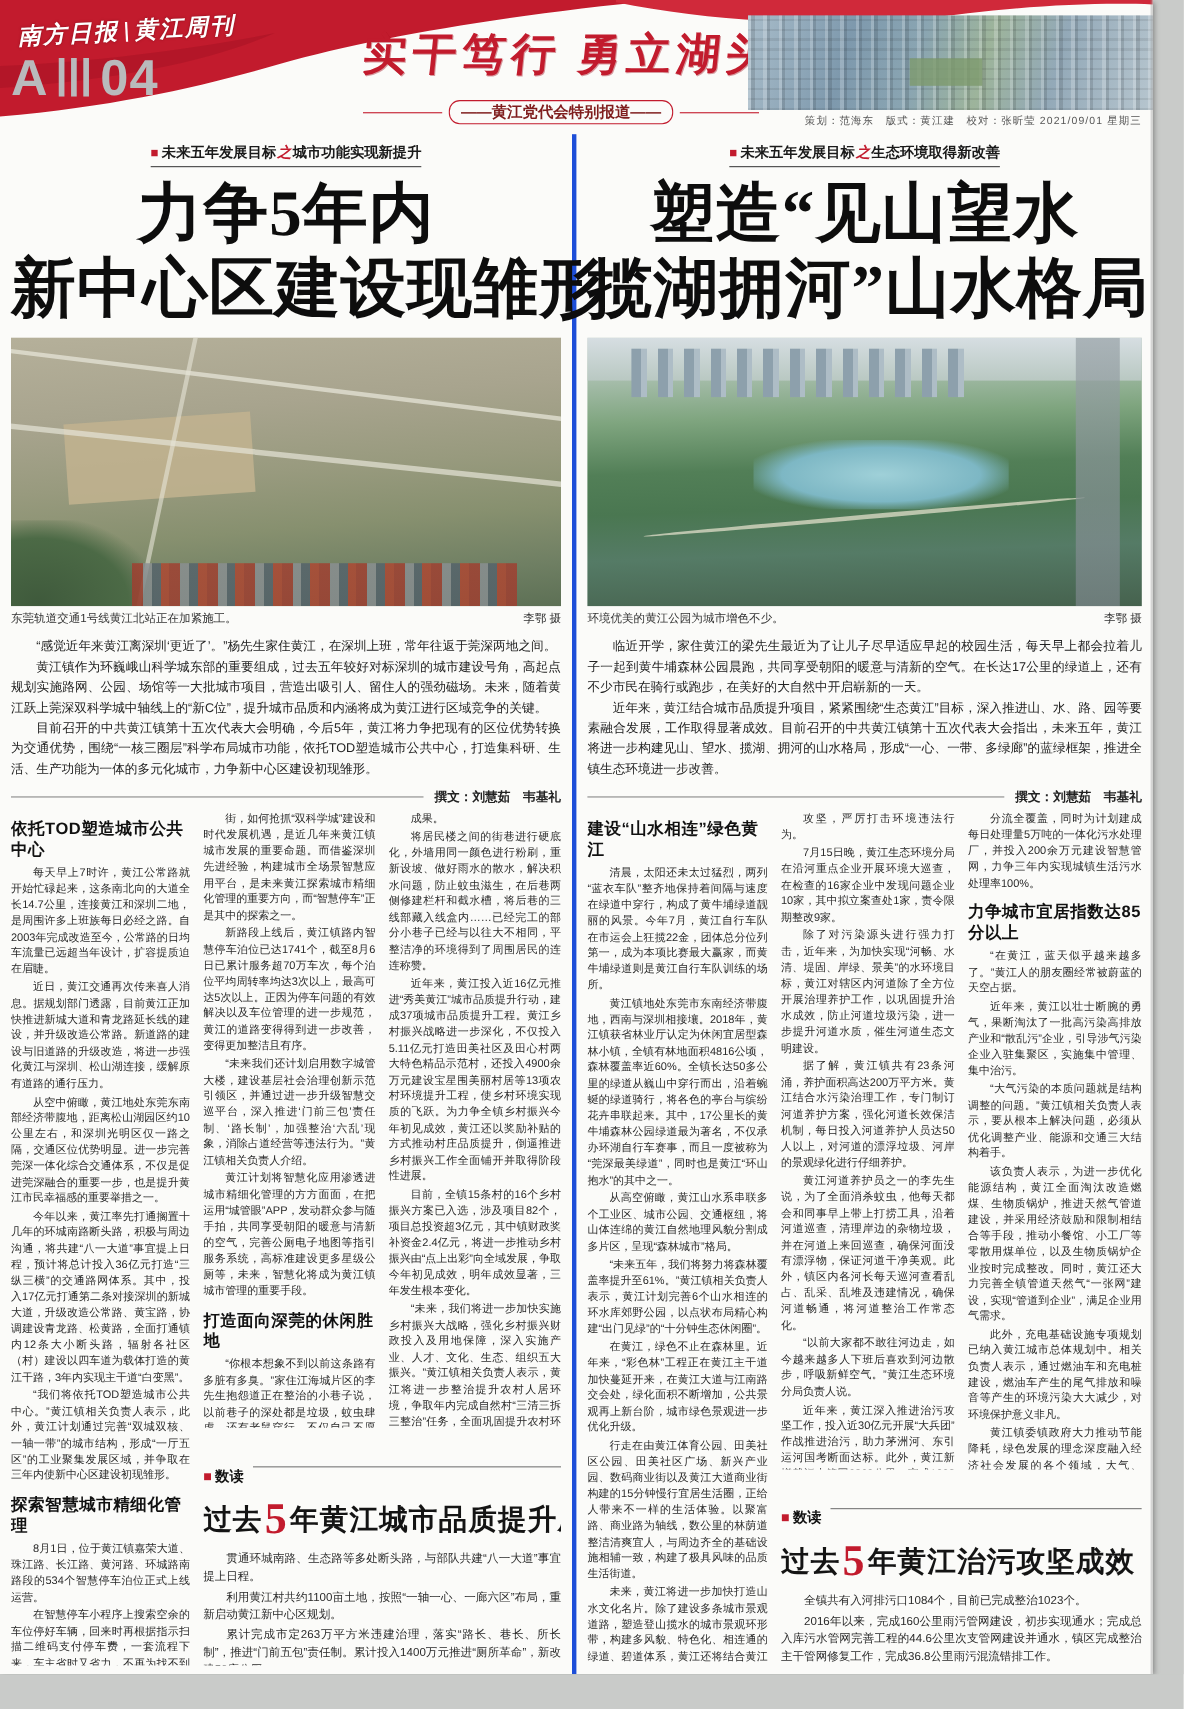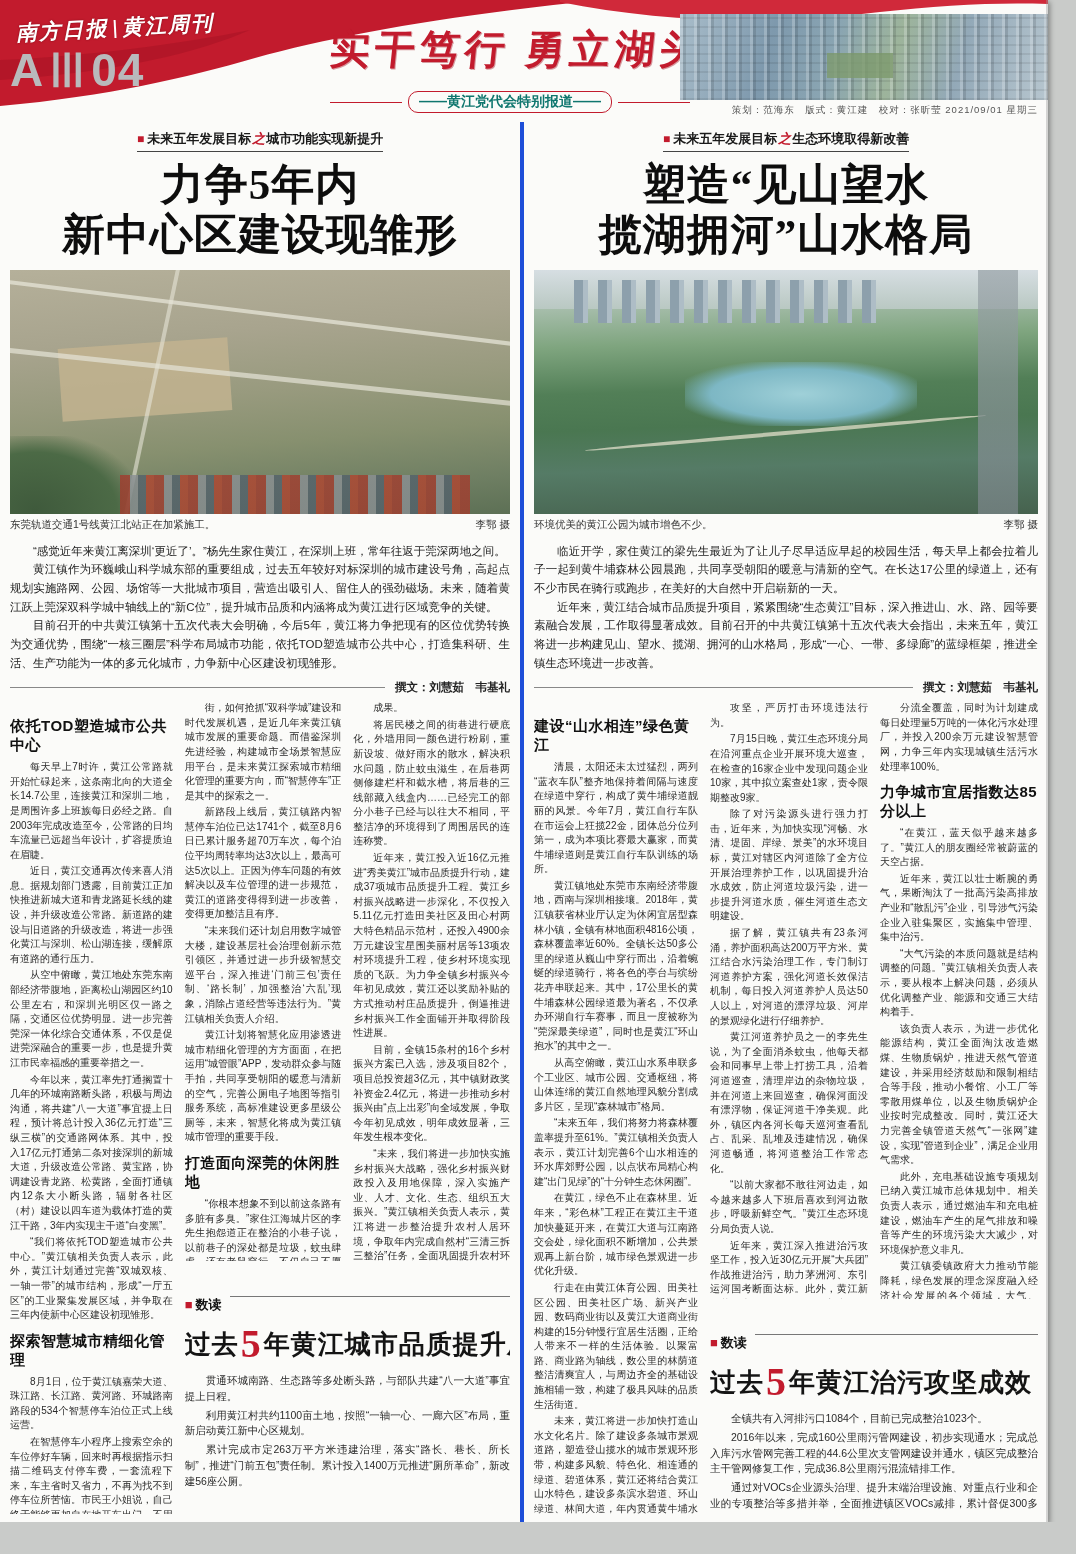--- a/index.html
+++ b/index.html
@@ -7,34 +7,34 @@
   
   .header{position:relative;height:122px;overflow:hidden;}
   .ribbon-svg{position:absolute;left:0;top:0;width:1048px;height:122px;}
   .masthead{position:absolute;left:16px;top:14px;color:#fff;font-weight:bold;font-size:21px;letter-spacing:2px;transform:rotate(-3deg);font-style:italic;text-shadow:0 0 2px #7e0b18;white-space:nowrap;}
   .masthead .sep{display:inline-block;margin:0 6px;border-left:2px solid #fff;height:18px;vertical-align:-3px;}
   .page-no{position:absolute;left:10px;top:40px;font-size:46px;font-weight:bold;color:#b9babc;letter-spacing:1px;}
   .banner-mid{position:absolute;left:330px;top:22px;width:360px;text-align:center;}
   .banner-title{color:#c21b2d;font-weight:900;font-size:40px;letter-spacing:5px;transform:skewX(-6deg);font-family:"Liberation Serif",serif;white-space:nowrap;text-shadow:1px 1px 0 rgba(160,10,25,.4);}
   .banner-sub{margin-top:14px;display:flex;align-items:center;justify-content:center;gap:6px;}
   .banner-sub .line{flex:1;border-top:1px solid #c21b2d;}
-  .banner-sub .tag{border:1px solid #c21b2d;border-radius:10px;color:#0f766e;font-size:14px;font-weight:bold;padding:1px 10px;white-space:nowrap;}
+  .banner-sub .tag{border:1px solid #c21b2d;border-radius:10px;color:#7f1d1d;font-size:14px;font-weight:bold;padding:1px 10px;white-space:nowrap;}
   .header-photo{position:absolute;right:0;top:14px;width:368px;height:86px;background:linear-gradient(105deg,#a9bdca 0%,#7e99ad 25%,#8aa5b2 42%,#9db49b 58%,#93a9b8 75%,#b7c6cf 100%);}
   .header-photo .blocks{position:absolute;inset:0;background:repeating-linear-gradient(90deg,rgba(255,255,255,.22) 0 3px,rgba(0,0,0,.12) 3px 6px,rgba(255,255,255,0) 6px 14px),repeating-linear-gradient(0deg,rgba(0,0,0,.08) 0 2px,rgba(255,255,255,0) 2px 9px);}
   .header-photo .green{position:absolute;left:40%;top:45%;width:18%;height:30%;background:#7d9a6d;opacity:.8;}
   .credits{position:absolute;right:10px;top:104px;font-size:9.5px;color:#555;letter-spacing:1px;}
   
   .content{display:flex;height:1400px;}
   .article{width:50%;box-sizing:border-box;padding:6px 10px 0;display:flex;flex-direction:column;}
   .article.left{border-right:4px solid #1d4ed8;}
   .kicker{display:flex;justify-content:center;margin-top:2px;}
   .kicker .inner{font-size:13px;font-weight:bold;color:#1a1a1a;border-bottom:1px solid #444;padding-bottom:3px;white-space:nowrap;}
   .kicker .sq{color:#c21b2d;margin-right:3px;font-size:12px;}
   .kicker .zhi{color:#c21b2d;font-style:italic;margin:0 1px;}
-  .headline{text-align:center;font-family:"Liberation Serif",serif;font-weight:900;color:#0d0d0d;font-size:43px;line-height:1.16;letter-spacing:1px;margin-top:8px;white-space:nowrap;}
+  .headline{text-align:center;font-family:"Liberation Serif",serif;font-weight:900;color:#0d0d0d;font-size:59px;line-height:1.16;letter-spacing:1px;margin-top:8px;white-space:nowrap;}
   .photo{margin-top:10px;height:244px;position:relative;overflow:hidden;background:#888;}
   .photo.left-ph{background:linear-gradient(175deg,#b5b09a 0%,#a8a48e 28%,#989a7e 50%,#87906f 68%,#6f7f63 86%,#5d7055 100%);}
   .photo.left-ph .road1{position:absolute;left:-10%;top:18%;width:130%;height:4px;background:rgba(230,228,215,.75);transform:rotate(7deg);}
   .photo.left-ph .road2{position:absolute;left:-10%;top:44%;width:130%;height:5px;background:rgba(230,228,215,.7);transform:rotate(6deg);}
   .photo.left-ph .road3{position:absolute;left:28%;top:-10%;width:4px;height:120%;background:rgba(230,228,215,.6);transform:rotate(12deg);}
   .photo.left-ph .dirt{position:absolute;left:10%;top:30%;width:34%;height:30%;background:#c2b38f;opacity:.85;transform:rotate(-4deg);}
   .photo.left-ph .hill{position:absolute;left:-4%;bottom:-6%;width:30%;height:38%;background:radial-gradient(ellipse at 30% 80%,#3f5a3c 0%,#4c6a46 55%,rgba(76,106,70,0) 75%);}
   .photo.left-ph .roofs{position:absolute;left:22%;bottom:0;width:70%;height:16%;background:repeating-linear-gradient(90deg,#a23c2e 0 10px,#8a8f93 10px 18px,#53616b 18px 26px,#b0442f 26px 34px);opacity:.8;}
   .photo.right-ph{background:linear-gradient(178deg,#cdd6d2 0%,#a9bfae 14%,#7fa57f 30%,#527f57 48%,#4a7751 62%,#557b66 78%,#46624e 100%);}
   .photo.right-ph .sky{position:absolute;left:0;top:0;width:100%;height:16%;background:linear-gradient(180deg,#d6dee2,#b9c8c2);}
@@ -49,21 +49,21 @@
   .byline-row .rule{flex:1;border-top:1px solid #888;}
   .byline{font-size:11.5px;font-weight:bold;color:#222;margin-left:10px;white-space:nowrap;}
   .body{flex:1;display:flex;gap:12px;overflow:hidden;padding-bottom:8px;}
   .col{flex:1;overflow:hidden;}
   .col23{flex:2;display:flex;flex-direction:column;overflow:hidden;}
   .col23 .txt{display:flex;gap:12px;overflow:hidden;}
   .left .col23 .txt{height:560px;}
   .right .col23 .txt{height:598px;}
   .col23 .txt .c{flex:1;overflow:hidden;}
   .body h3{font-size:15px;font-weight:bold;color:#111;margin:9px 0 5px;letter-spacing:.5px;}
-  .body .col h3:first-child{margin-top:16px;}
+  .body .col h3:first-child{margin-top:6px;}
   .body p{font-size:10px;line-height:1.46;color:#2a2a2a;text-align:justify;text-indent:2em;margin:0 0 2px;}
   
   .shudu{flex:1;overflow:hidden;margin-top:14px;}
   .shudu-head{display:flex;margin-top:21px;}
   .shudu-head .lbl{font-size:13px;font-weight:bold;color:#111;white-space:nowrap;}
   .shudu-head .sq{color:#c21b2d;margin-right:3px;}
   .shudu-head .rule{flex:1;border-top:1px solid #777;margin-left:8px;}
   .shudu-title{font-family:"Liberation Serif",serif;font-weight:900;color:#141414;font-size:26px;margin:6px 0 6px;letter-spacing:1px;white-space:nowrap;}
   .shudu-title .num{color:#c21b2d;font-size:40px;vertical-align:-4px;padding:0 2px;}
   .shudu p{font-size:10.5px;line-height:1.5;margin:0 0 3px;}

